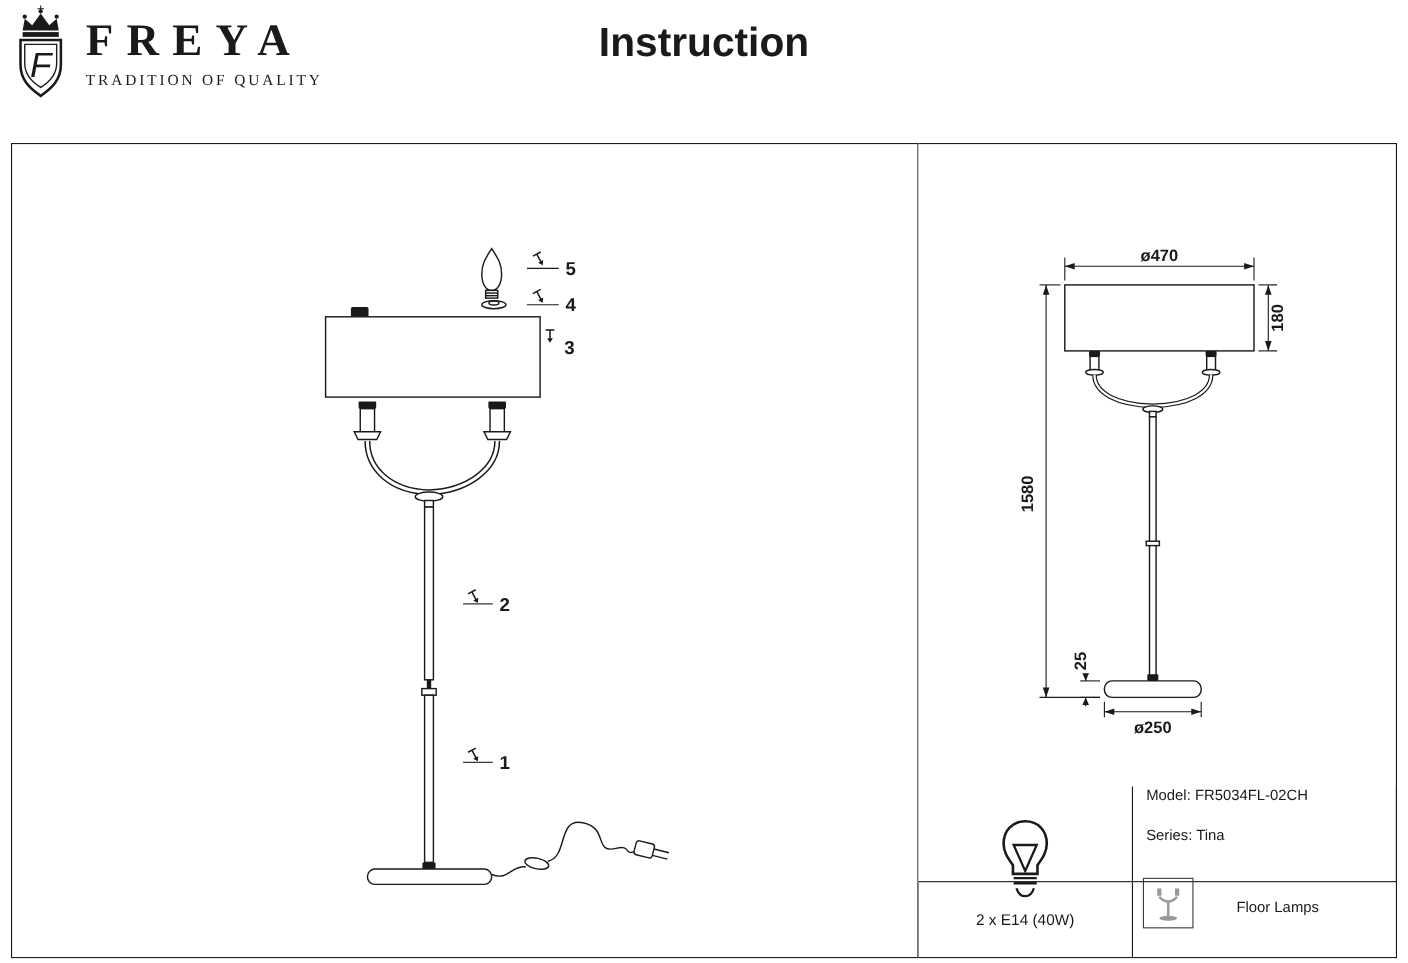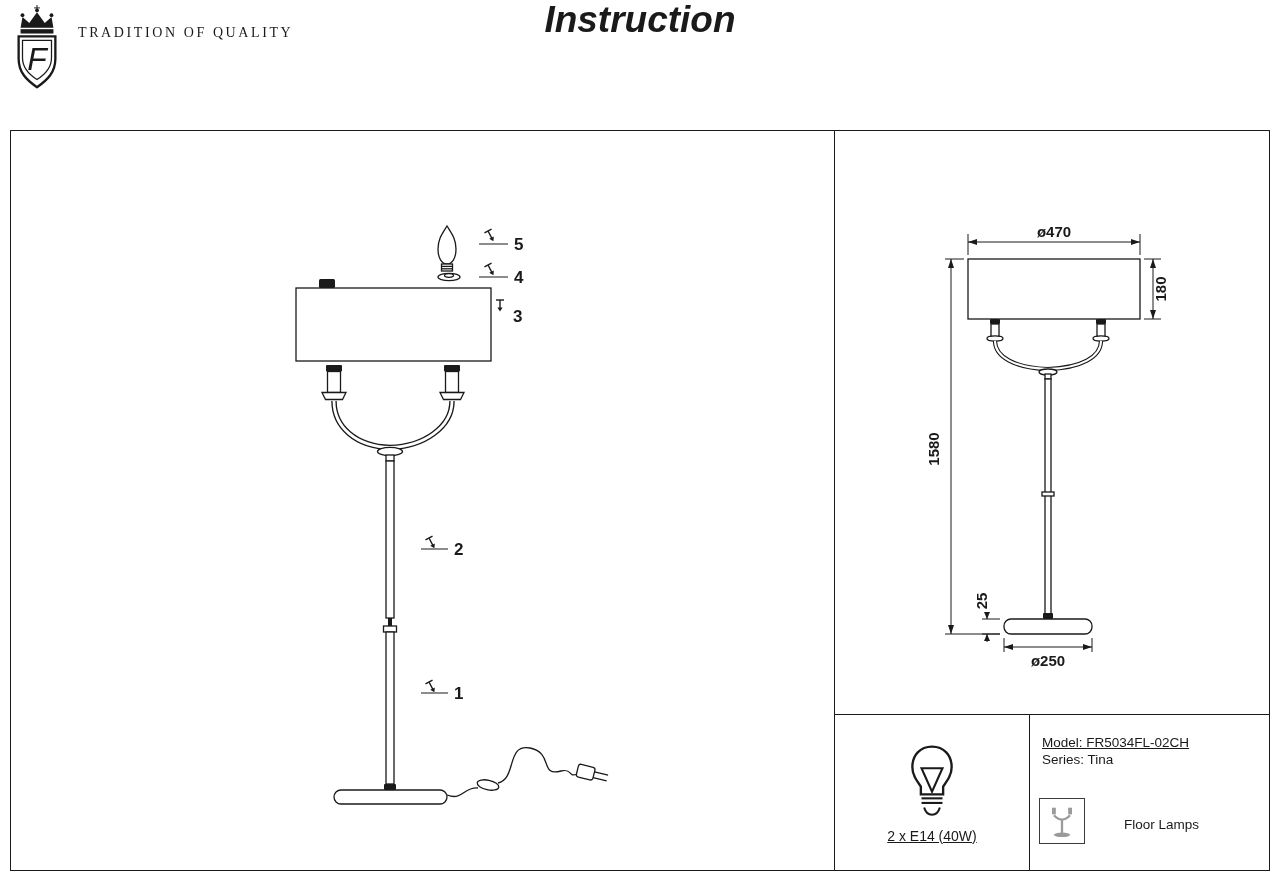--- a/index.html
+++ b/index.html
@@ -9,46 +9,46 @@
   }
   .abs { position:absolute; }
   svg { display:block; }
   svg text { font-family:"Liberation Sans", sans-serif; fill:#1a1a1a; }
 
   
   .brand-name { font-family:"Liberation Serif", serif; font-size:41px; font-weight:700; letter-spacing:12px; line-height:1; white-space:nowrap; }
   .brand-tagline { font-family:"Liberation Serif", serif; font-size:14px; letter-spacing:2.6px; margin-top:9px; white-space:nowrap; }
   .doc-title { font-size:37px; font-weight:700; line-height:1; }
   .doc-model { font-size:21px; margin-top:7px; }
-  .title-wrap { left:50%; transform:translateX(-50%); top:1px; text-align:center;font-style:italic; }
+  .title-wrap { left:50%; transform:translateX(-50%); top:20px; text-align:center; }
 
   
   .panel { box-sizing:border-box; border:1.6px solid #1a1a1a; background:#fff; }
   .panel-left   { left:10px;  top:130px; width:825px; height:741px; }
-  .panel-rtop   { left:835px; top:130px; width:435px; height:585px; border-left:none; }
+  .panel-rtop   { left:835px; top:130px; width:435px; height:672px; border-left:none; }
   .cell-bulb    { left:835px; top:715px; width:195px; height:156px; border:none; border-right:1.6px solid #1a1a1a; border-bottom:1.6px solid #1a1a1a;
-                  display:flex; flex-direction:column; align-items:center; justify-content:center; gap:10px; box-sizing:border-box;text-decoration:underline; }
+                  display:flex; flex-direction:column; align-items:center; justify-content:center; gap:10px; box-sizing:border-box; }
   .cell-info    { left:1030px; top:715px; width:240px; height:156px; border:none; border-right:1.6px solid #1a1a1a; border-bottom:1.6px solid #1a1a1a; box-sizing:border-box; }
 
   
   .s   { stroke:#1a1a1a; stroke-width:1.3; fill:none; }
   .sw  { stroke:#1a1a1a; stroke-width:1.3; fill:#fff; }
   .blk { fill:#1a1a1a; stroke:none; }
   .dim { stroke:#1a1a1a; stroke-width:1; fill:none; }
   .arr { fill:#1a1a1a; stroke:none; }
   .dimtxt  { font-size:15px; font-weight:600; }
   .partnum { font-size:17px; font-weight:600; }
   .arm-o { stroke:#1a1a1a; stroke-width:5.5; fill:none; }
   .arm-i { stroke:#ffffff; stroke-width:2.8; fill:none; }
   .arm-o2 { stroke:#1a1a1a; stroke-width:4.2; fill:none; }
   .arm-i2 { stroke:#ffffff; stroke-width:2; fill:none; }
 
   
   .info-line { position:absolute; left:12px; font-size:13.5px; }
-  .info-model { top:20px;text-decoration:underline; }
+  .info-model { top:0; }
   .info-series { top:37px; }
   .cat-box { position:absolute; left:9px; top:83px; width:46px; height:46px; border:1.5px solid #3a3a3a; box-sizing:border-box; display:flex; align-items:center; justify-content:center; }
   .cat-label { position:absolute; left:67px; top:102px; font-size:13.5px;margin-left:27px; }
   .bulb-spec { font-size:14px; }
 </style>
 </head>
 <body>
 
 <div class="abs" style="left:8px; top:4px;">
   <svg width="58" height="90" viewBox="0 0 60 92">
@@ -63,20 +63,21 @@
     </g>
     <g>
       <path class="sw" style="stroke-width:2.4" d="M11,33 H49 V56 C49,70 41,78 30,85.5 C19,78 11,70 11,56 Z"></path>
       <path class="s" d="M15,37 H45 V55 C45,66 38,72.5 30,77.5 C22,72.5 15,66 15,55 Z"></path>
       <text x="30" y="68" text-anchor="middle" font-size="33" font-style="italic" font-family="Liberation Serif, serif">F</text>
     </g>
   </svg>
 </div>
 
 <div class="abs" style="left:78px; top:16px;">
+  <div class="brand-name">FREYA</div>
   <div class="brand-tagline">TRADITION OF QUALITY</div>
 </div>
 
 <div class="abs title-wrap">
   <div class="doc-title">Instruction</div>
 </div>
 
 <div class="abs panel panel-left">
   <svg width="821" height="737" viewBox="0 0 821 737">
     <defs>

